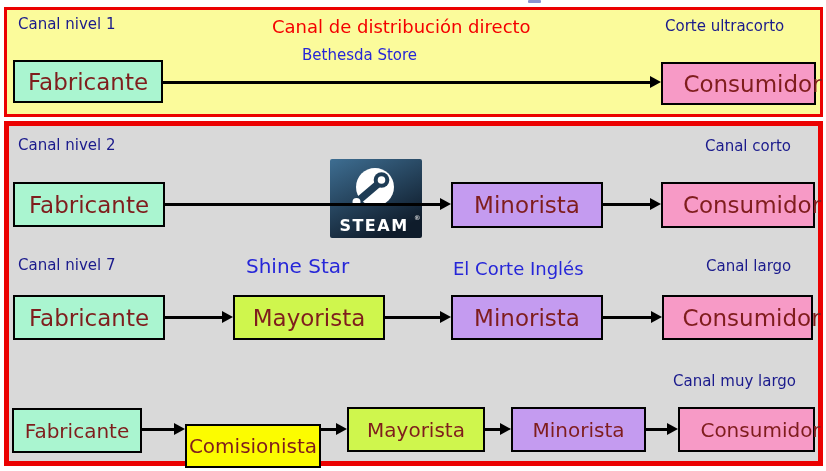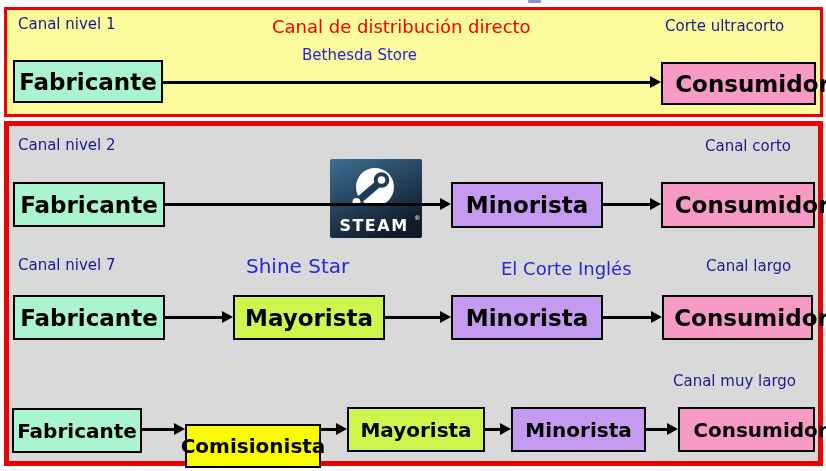--- a/index.html
+++ b/index.html
@@ -10,21 +10,21 @@
   .section{position:absolute;box-sizing:border-box;}
   .sec-direct{left:4px;top:7px;width:819px;height:110px;background:#FBFB9B;border:3px solid #EB0101;}
   .sec-indirect{left:4px;top:121px;width:819px;height:345px;background:#D9D9D9;border:5px solid #EB0101;}
   .artifact{position:absolute;left:528px;top:0;width:13px;height:3px;background:#8A94D0;border-radius:1px;}
   .lvl,.chan{position:absolute;color:#1A1A8C;font-size:15px;white-space:nowrap;z-index:4;}
   .title{position:absolute;color:#F40000;font-size:18px;white-space:nowrap;z-index:4;}
   .link{position:absolute;color:#2626D8;white-space:nowrap;cursor:pointer;z-index:4;}
   .box{
     position:absolute;box-sizing:border-box;border:2.5px solid #000;
     display:flex;align-items:center;justify-content:center;
-    font-size:23px;color:#000000;white-space:nowrap;z-index:2;font-weight:bold;
+    font-size:23px;color:#7f1d1d;white-space:nowrap;z-index:2;
   }
   .box.small{font-size:20px;}
   .producer{background:#AAF5D0;}
   .consumer{background:#F79AC6;padding-left:28px;}
   .retailer{background:#C49BF0;}
   .wholesaler{background:#CFF64D;}
   .agent{background:#FCFC00;}
   .arrow{position:absolute;height:2.5px;background:#000;z-index:3;}
   .arrow::after{
     content:"";position:absolute;right:-11px;top:50%;transform:translateY(-50%);
@@ -74,21 +74,21 @@
   </svg>
 
   <div class="box producer" style="left:13px;top:182px;width:152px;height:45px;">Fabricante</div>
   <div class="arrow" style="left:165px;top:203px;width:275px;"></div>
   <div class="box retailer" style="left:451px;top:182px;width:152px;height:46px;">Minorista</div>
   <div class="arrow" style="left:603px;top:203px;width:47px;"></div>
   <div class="box consumer" style="left:661px;top:182px;width:154px;height:46px;">Consumidor</div>
 
   <div class="lvl" style="left:18px;top:256px;">Canal nivel 7</div>
   <a class="link" style="left:246px;top:254px;font-size:20px;">Shine Star</a>
-  <a class="link" style="left:453px;top:258px;font-size:18px;margin-left:48px;">El Corte Inglés</a>
+  <a class="link" style="left:453px;top:258px;font-size:18px;">El Corte Inglés</a>
   <div class="chan" style="left:706px;top:257px;">Canal largo</div>
 
   <div class="box producer" style="left:13px;top:295px;width:152px;height:45px;">Fabricante</div>
   <div class="arrow" style="left:165px;top:316px;width:57px;"></div>
   <div class="box wholesaler" style="left:233px;top:295px;width:152px;height:45px;">Mayorista</div>
   <div class="arrow" style="left:385px;top:316px;width:55px;"></div>
   <div class="box retailer" style="left:451px;top:295px;width:152px;height:45px;">Minorista</div>
   <div class="arrow" style="left:603px;top:316px;width:48px;"></div>
   <div class="box consumer" style="left:662px;top:295px;width:151px;height:45px;">Consumidor</div>
 

